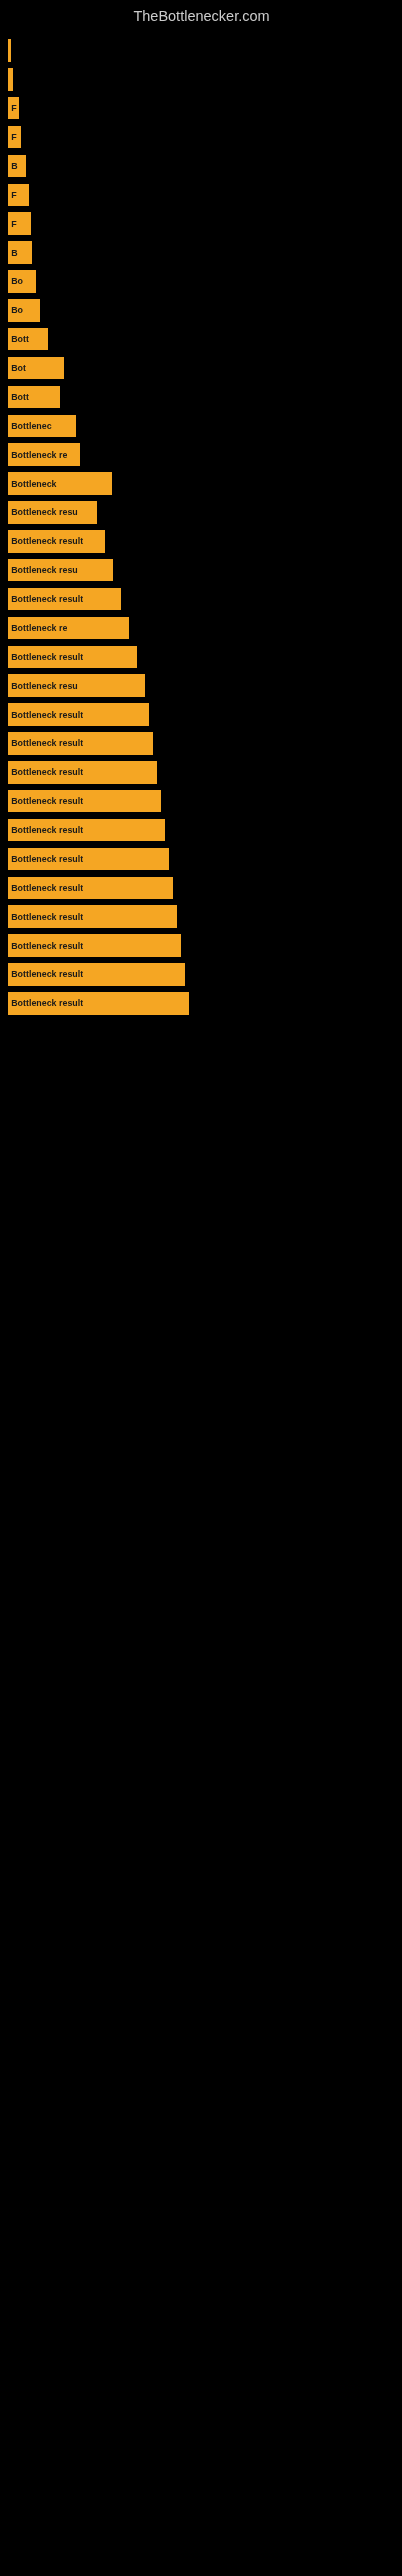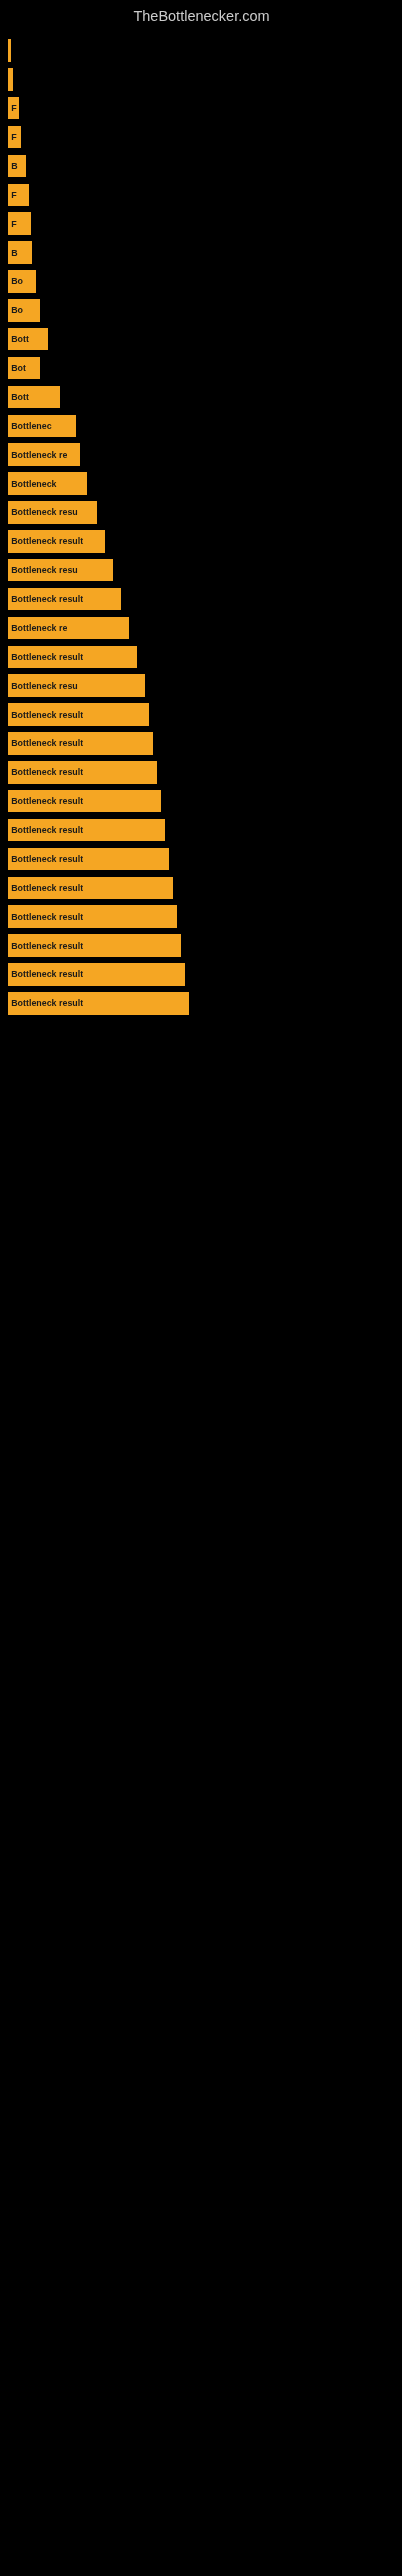--- a/index.html
+++ b/index.html
@@ -58,25 +58,25 @@
     .bar-row:nth-child(2) .bar  { width: 4.8px; }
     .bar-row:nth-child(3) .bar  { width: 11.3px; }
     .bar-row:nth-child(4) .bar  { width: 13px; }
     .bar-row:nth-child(5) .bar  { width: 17.7px; }
     .bar-row:nth-child(6) .bar  { width: 21px; }
     .bar-row:nth-child(7) .bar  { width: 22.5px; }
     .bar-row:nth-child(8) .bar  { width: 24px; }
     .bar-row:nth-child(9) .bar  { width: 28px; }
     .bar-row:nth-child(10) .bar { width: 32px; }
     .bar-row:nth-child(11) .bar { width: 40px; }
-    .bar-row:nth-child(12) .bar { width: 32px; }
+    .bar-row:nth-child(12) .bar { width: 56px; }
     .bar-row:nth-child(13) .bar { width: 52px; }
     .bar-row:nth-child(14) .bar { width: 68px; }
     .bar-row:nth-child(15) .bar { width: 72px; }
-    .bar-row:nth-child(16) .bar { width: 79px; }
+    .bar-row:nth-child(16) .bar { width: 104px; }
     .bar-row:nth-child(17) .bar { width: 89px; }
     .bar-row:nth-child(18) .bar { width: 97px; }
     .bar-row:nth-child(19) .bar { width: 105px; }
     .bar-row:nth-child(20) .bar { width: 113px; }
     .bar-row:nth-child(21) .bar { width: 121px; }
     .bar-row:nth-child(22) .bar { width: 129px; }
     .bar-row:nth-child(23) .bar { width: 137px; }
     .bar-row:nth-child(24) .bar { width: 141px; }
     .bar-row:nth-child(25) .bar { width: 145px; }
     .bar-row:nth-child(26) .bar { width: 149px; }

